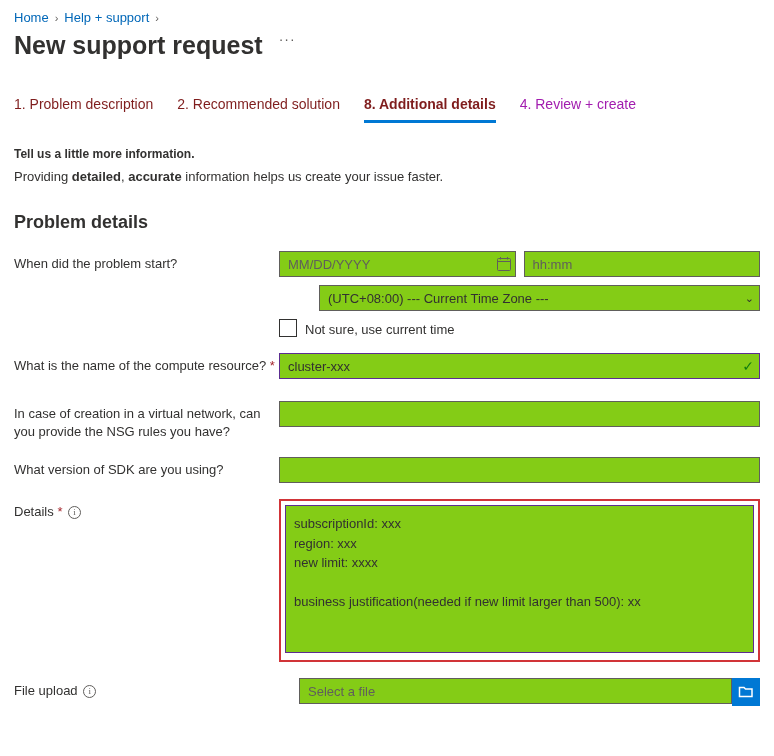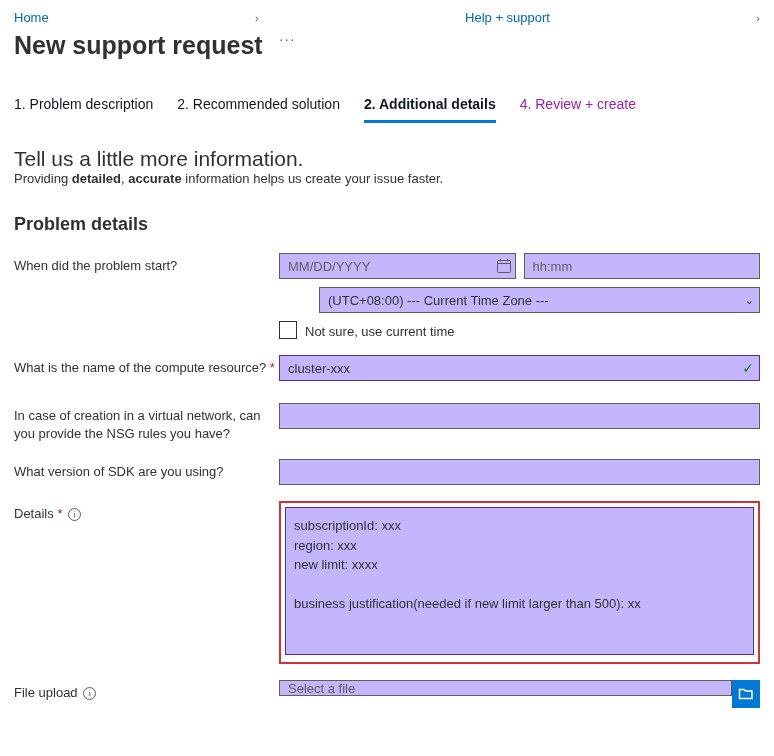--- a/index.html
+++ b/index.html
@@ -10,43 +10,42 @@
     background: #fff;
     padding: 10px 14px;
     width: 774px;
   }
   .breadcrumb {
     display: flex;
     align-items: center;
     gap: 6px;
     font-size: 13px;
     margin-bottom: 6px;
-    justify-content: space-between;
   }
   .breadcrumb a { color: #0067b8; text-decoration: none; cursor: pointer; }
   .breadcrumb .chev { color: #605e5c; font-size: 11px; }
   .title-row { display: flex; align-items: flex-start; gap: 12px; margin-bottom: 30px; }
   h1 { font-size: 25px; font-weight: 600; }
   .more-dots { color: #605e5c; font-size: 14px; letter-spacing: 1px; cursor: pointer; padding: 0 4px; }
   .tabs {
     display: flex;
     gap: 24px;
     border-bottom: none;
     margin-bottom: 24px;
   }
   .tab {
     padding: 6px 0 8px 0;
     font-size: 14px;
-    color: #0f172a;
+    color: #7f1d1d;
     cursor: pointer;
     border-bottom: 3px solid transparent;
   }
   .tab.active { font-weight: 600; border-bottom-color: #0078d4; }
   .tab.disabled { color: #a21caf; cursor: default; }
-  .section-heading { font-size: 21px; font-weight: 400; margin-bottom: 0; }
+  .section-heading { font-size: 12px; font-weight: 700; margin-bottom: 8px; }
   .section-sub { font-size: 13px; color: #323130; margin-bottom: 28px; }
   .section-sub .bold { font-weight: 600; }
   .sub-heading { font-size: 18px; font-weight: 700; margin-bottom: 18px; }
   .form-row {
     display: flex;
     align-items: flex-start;
     margin-bottom: 16px;
   }
   .form-label {
     width: 265px;
@@ -58,21 +57,21 @@
   .form-label .req { color: #a4262c; }
   .form-control-area {
     flex: 1;
     min-width: 0;
   }
   .dual-row { display: flex; gap: 8px; margin-bottom: 8px; }
   .dual-row .half { flex: 1; position: relative; }
   .input-txt, .select-box, .textarea-box, .file-box {
     width: 100%;
     border: 1px solid #605e5c;
-    background: #c4b5fd;
+    background: #84cc16;
     font-family: inherit;
     font-size: 13px;
     color: #323130;
   }
   .input-txt { height: 26px; padding: 0 8px; }
   .input-txt::placeholder { color: #605e5c; }
   .date-wrap { position: relative; }
   .date-wrap .cal-icon {
     position: absolute; right: 4px; top: 50%; transform: translateY(-50%);
     width: 16px; height: 16px; color: #605e5c; pointer-events: none;
@@ -105,22 +104,22 @@
   .highlight-frame { border: 2px solid #d13438; padding: 4px; }
   .textarea-box {
     min-height: 148px;
     padding: 8px;
     resize: none;
     border-color: #5c2d91;
     line-height: 1.5;
   }
   .file-row { display: flex; }
   .file-box {
-    flex: 1; height: 16px; padding: 2px 8px; color: #605e5c;
-    display: flex; align-items: center; cursor: pointer;
+    flex: 1; height: 16px; padding: 12px 8px; color: #605e5c;
+    display: flex; align-items: center; cursor: pointer; margin-left: 20px;
   }
   .file-btn {
     width: 28px; height: 28px; background: #0078d4; border: none;
     display: flex; align-items: center; justify-content: center; cursor: pointer;
     flex-shrink: 0;
   }
   .file-btn svg { width: 16px; height: 16px; fill: none; stroke: #fff; stroke-width: 1.5; }
   .mb-large { margin-bottom: 22px; }
 </style>
 </head>
@@ -134,21 +133,21 @@
 </nav>
 
 <div class="title-row">
   <h1>New support request</h1>
   <span class="more-dots">···</span>
 </div>
 
 <div class="tabs">
   <div class="tab">1. Problem description</div>
   <div class="tab">2. Recommended solution</div>
-  <div class="tab active">2. Additional details</div>
+  <div class="tab active">8. Additional details</div>
   <div class="tab disabled">4. Review + create</div>
 </div>
 
 <div class="section-heading">Tell us a little more information.</div>
 <p class="section-sub">
   <span>Providing </span><span class="bold">detailed</span><span>, </span><span class="bold">accurate</span><span> information helps us create your issue faster.</span>
 </p>
 
 <div class="sub-heading">Problem details</div>
 

